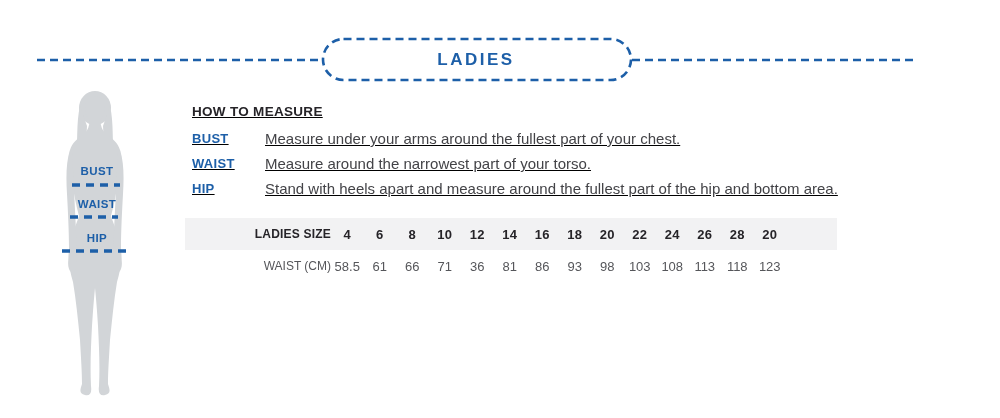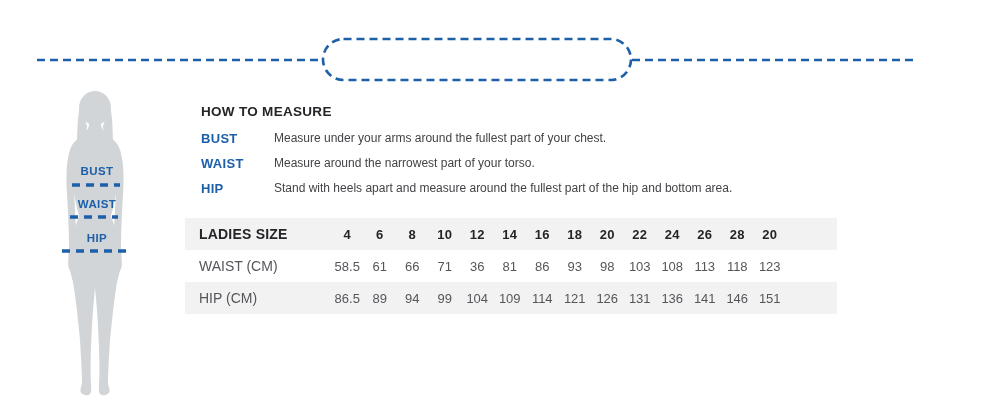--- a/index.html
+++ b/index.html
@@ -22,57 +22,58 @@
   .figure svg { position:absolute; left:0; top:0; }
   .fig-label {
     position:absolute; left:0; width:124px; text-align:center;
     color:#1d5fa8; font-weight:bold; font-size:11.5px; letter-spacing:0.4px;
   }
   .fig-label.bust  { top:77px; }
   .fig-label.waist { top:110px; }
   .fig-label.hip   { top:144px; }
 
   
-  .howto { position:absolute; left:201px; top:104px; width:700px; }
+  .howto { position:absolute; left:192px; top:104px; width:700px;text-decoration:underline; }
   .howto-title {
     font-size:13.5px; font-weight:bold; color:#262428; letter-spacing:0.3px;
     margin:0 0 7px 0;
   }
   .howto-grid { display:grid; grid-template-columns:73px 1fr; row-gap:0; }
   .howto-term {
     color:#1d5fa8; font-weight:bold; font-size:13px; line-height:25px; letter-spacing:0.3px;
   }
-  .howto-desc { color:#434347; font-size:12px; line-height:25px; }
+  .howto-desc { color:#434347; font-size:15px; line-height:25px; }
 
   
   .size-table {
     position:absolute; left:185px; top:218px; width:652px;
     border-collapse:collapse; table-layout:fixed;
   }
   .size-table td {
     height:32px; padding:0; font-size:13px; text-align:center;
     white-space:nowrap; overflow:visible;
   }
-  .size-table td.row-label { text-align:left; padding-left:14px; font-size:14px; }
+  .size-table td.row-label { text-align:right; padding-left:14px; font-size:12px; }
   .size-table tr.shaded td { background:#f2f2f3; }
   .size-table tr.head-row td { font-weight:bold; color:#262428; letter-spacing:0.2px; }
   .size-table tr.data-row td { color:#55565a; }
   .size-table tr.data-row td.row-label { color:#55565a; }
 </style>
 </head>
 <body>
 
 <div class="canvas">
 
   <div class="header-band">
     <svg width="1000" height="90" viewBox="0 0 1000 90">
       <line x1="37" y1="60" x2="322" y2="60" stroke="#1d5fa8" stroke-width="2.6" stroke-dasharray="8 5"></line>
       <line x1="632" y1="60" x2="915" y2="60" stroke="#1d5fa8" stroke-width="2.6" stroke-dasharray="8 5"></line>
       <rect x="323" y="39" width="308" height="41" rx="20.5" ry="20.5" fill="#ffffff" stroke="#1d5fa8" stroke-width="2.6" stroke-dasharray="8 5"></rect>
     </svg>
+    <div class="header-title">LADIES</div>
   </div>
 
   <div class="figure">
     <svg width="130" height="310" viewBox="0 0 130 310">
       <g fill="#d2d5d8">
 
         <ellipse cx="60" cy="20" rx="16" ry="17"></ellipse>
         <path d="M45,18 C41,35 43,55 41,75 C40,90 42,100 47,106 C52,110 55,105 53,96 C50,78 51,55 52,38 Z"></path>
         <path d="M75,18 C79,35 77,55 79,75 C80,90 78,100 73,106 C68,110 65,105 67,96 C70,78 69,55 68,38 Z"></path>
 
@@ -164,34 +165,16 @@
           <td>86</td>
           <td>93</td>
           <td>98</td>
           <td>103</td>
           <td>108</td>
           <td>113</td>
           <td>118</td>
           <td>123</td>
           <td></td>
         </tr>
-        <tr class="shaded data-row">
-          <td class="row-label">HIP (CM)</td>
-          <td>86.5</td>
-          <td>89</td>
-          <td>94</td>
-          <td>99</td>
-          <td>104</td>
-          <td>109</td>
-          <td>114</td>
-          <td>121</td>
-          <td>126</td>
-          <td>131</td>
-          <td>136</td>
-          <td>141</td>
-          <td>146</td>
-          <td>151</td>
-          <td></td>
-        </tr>
       </tbody>
   </table>
 
 </div>
 
 </body></html>

